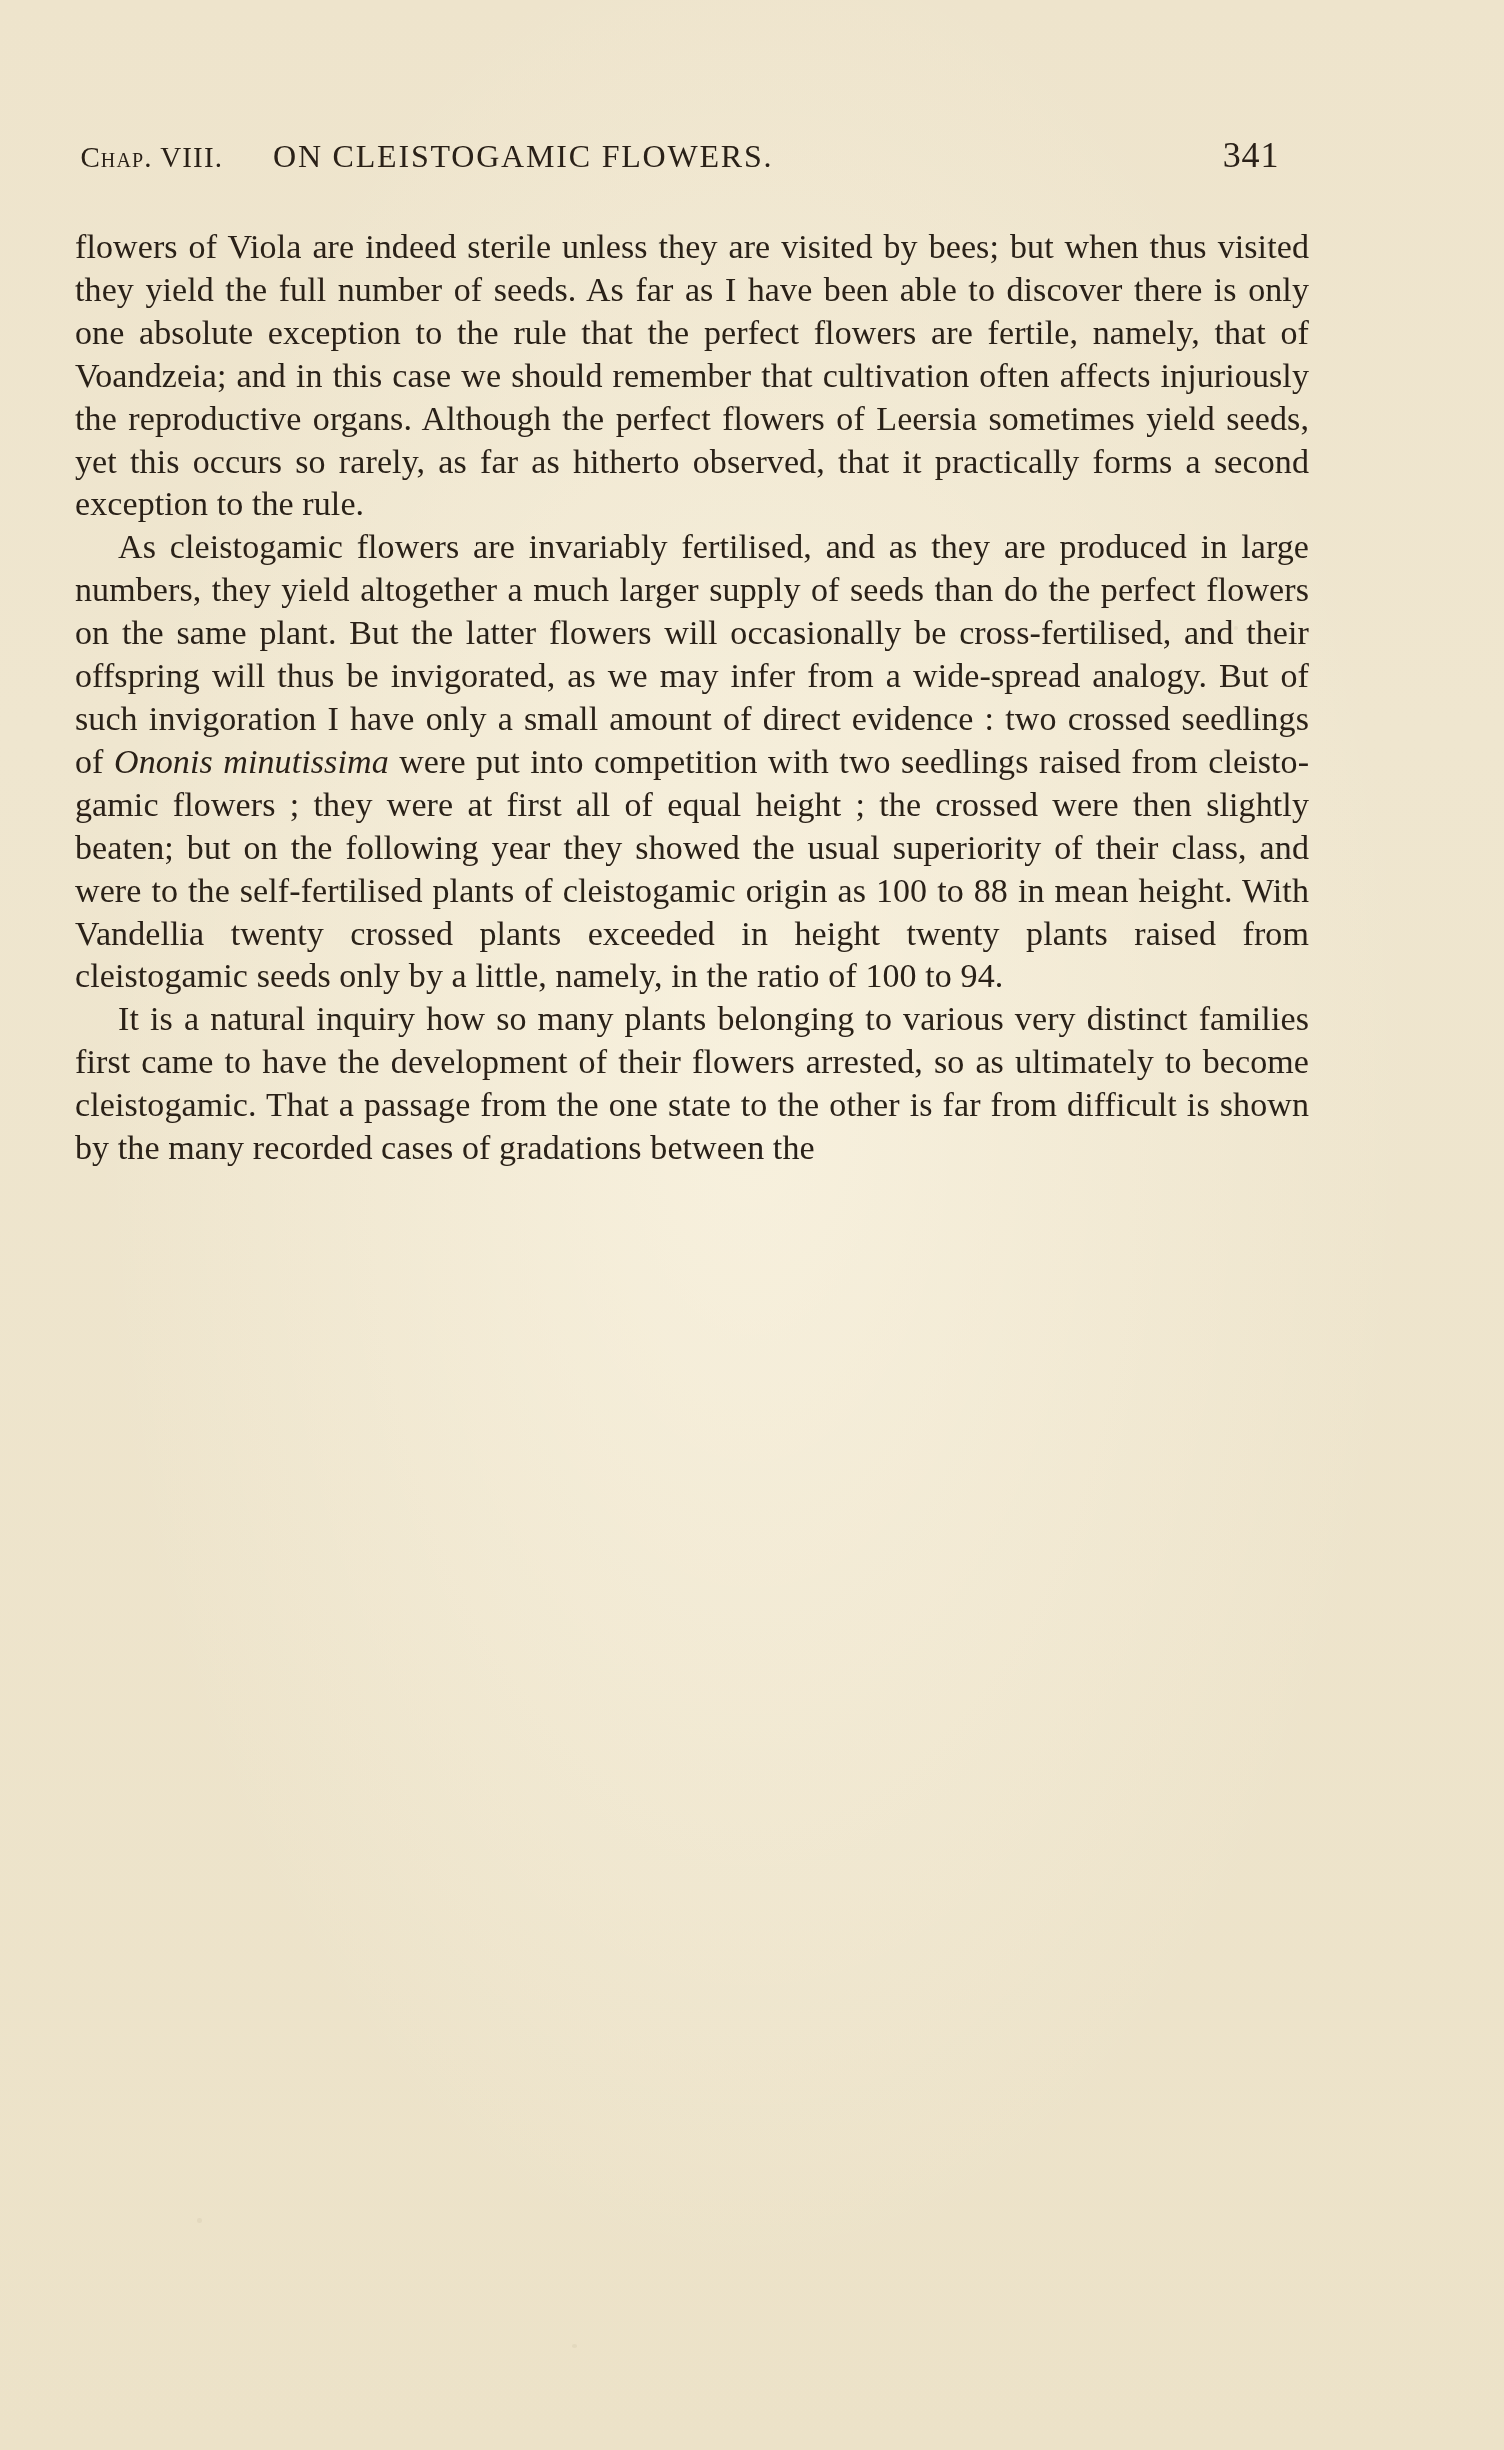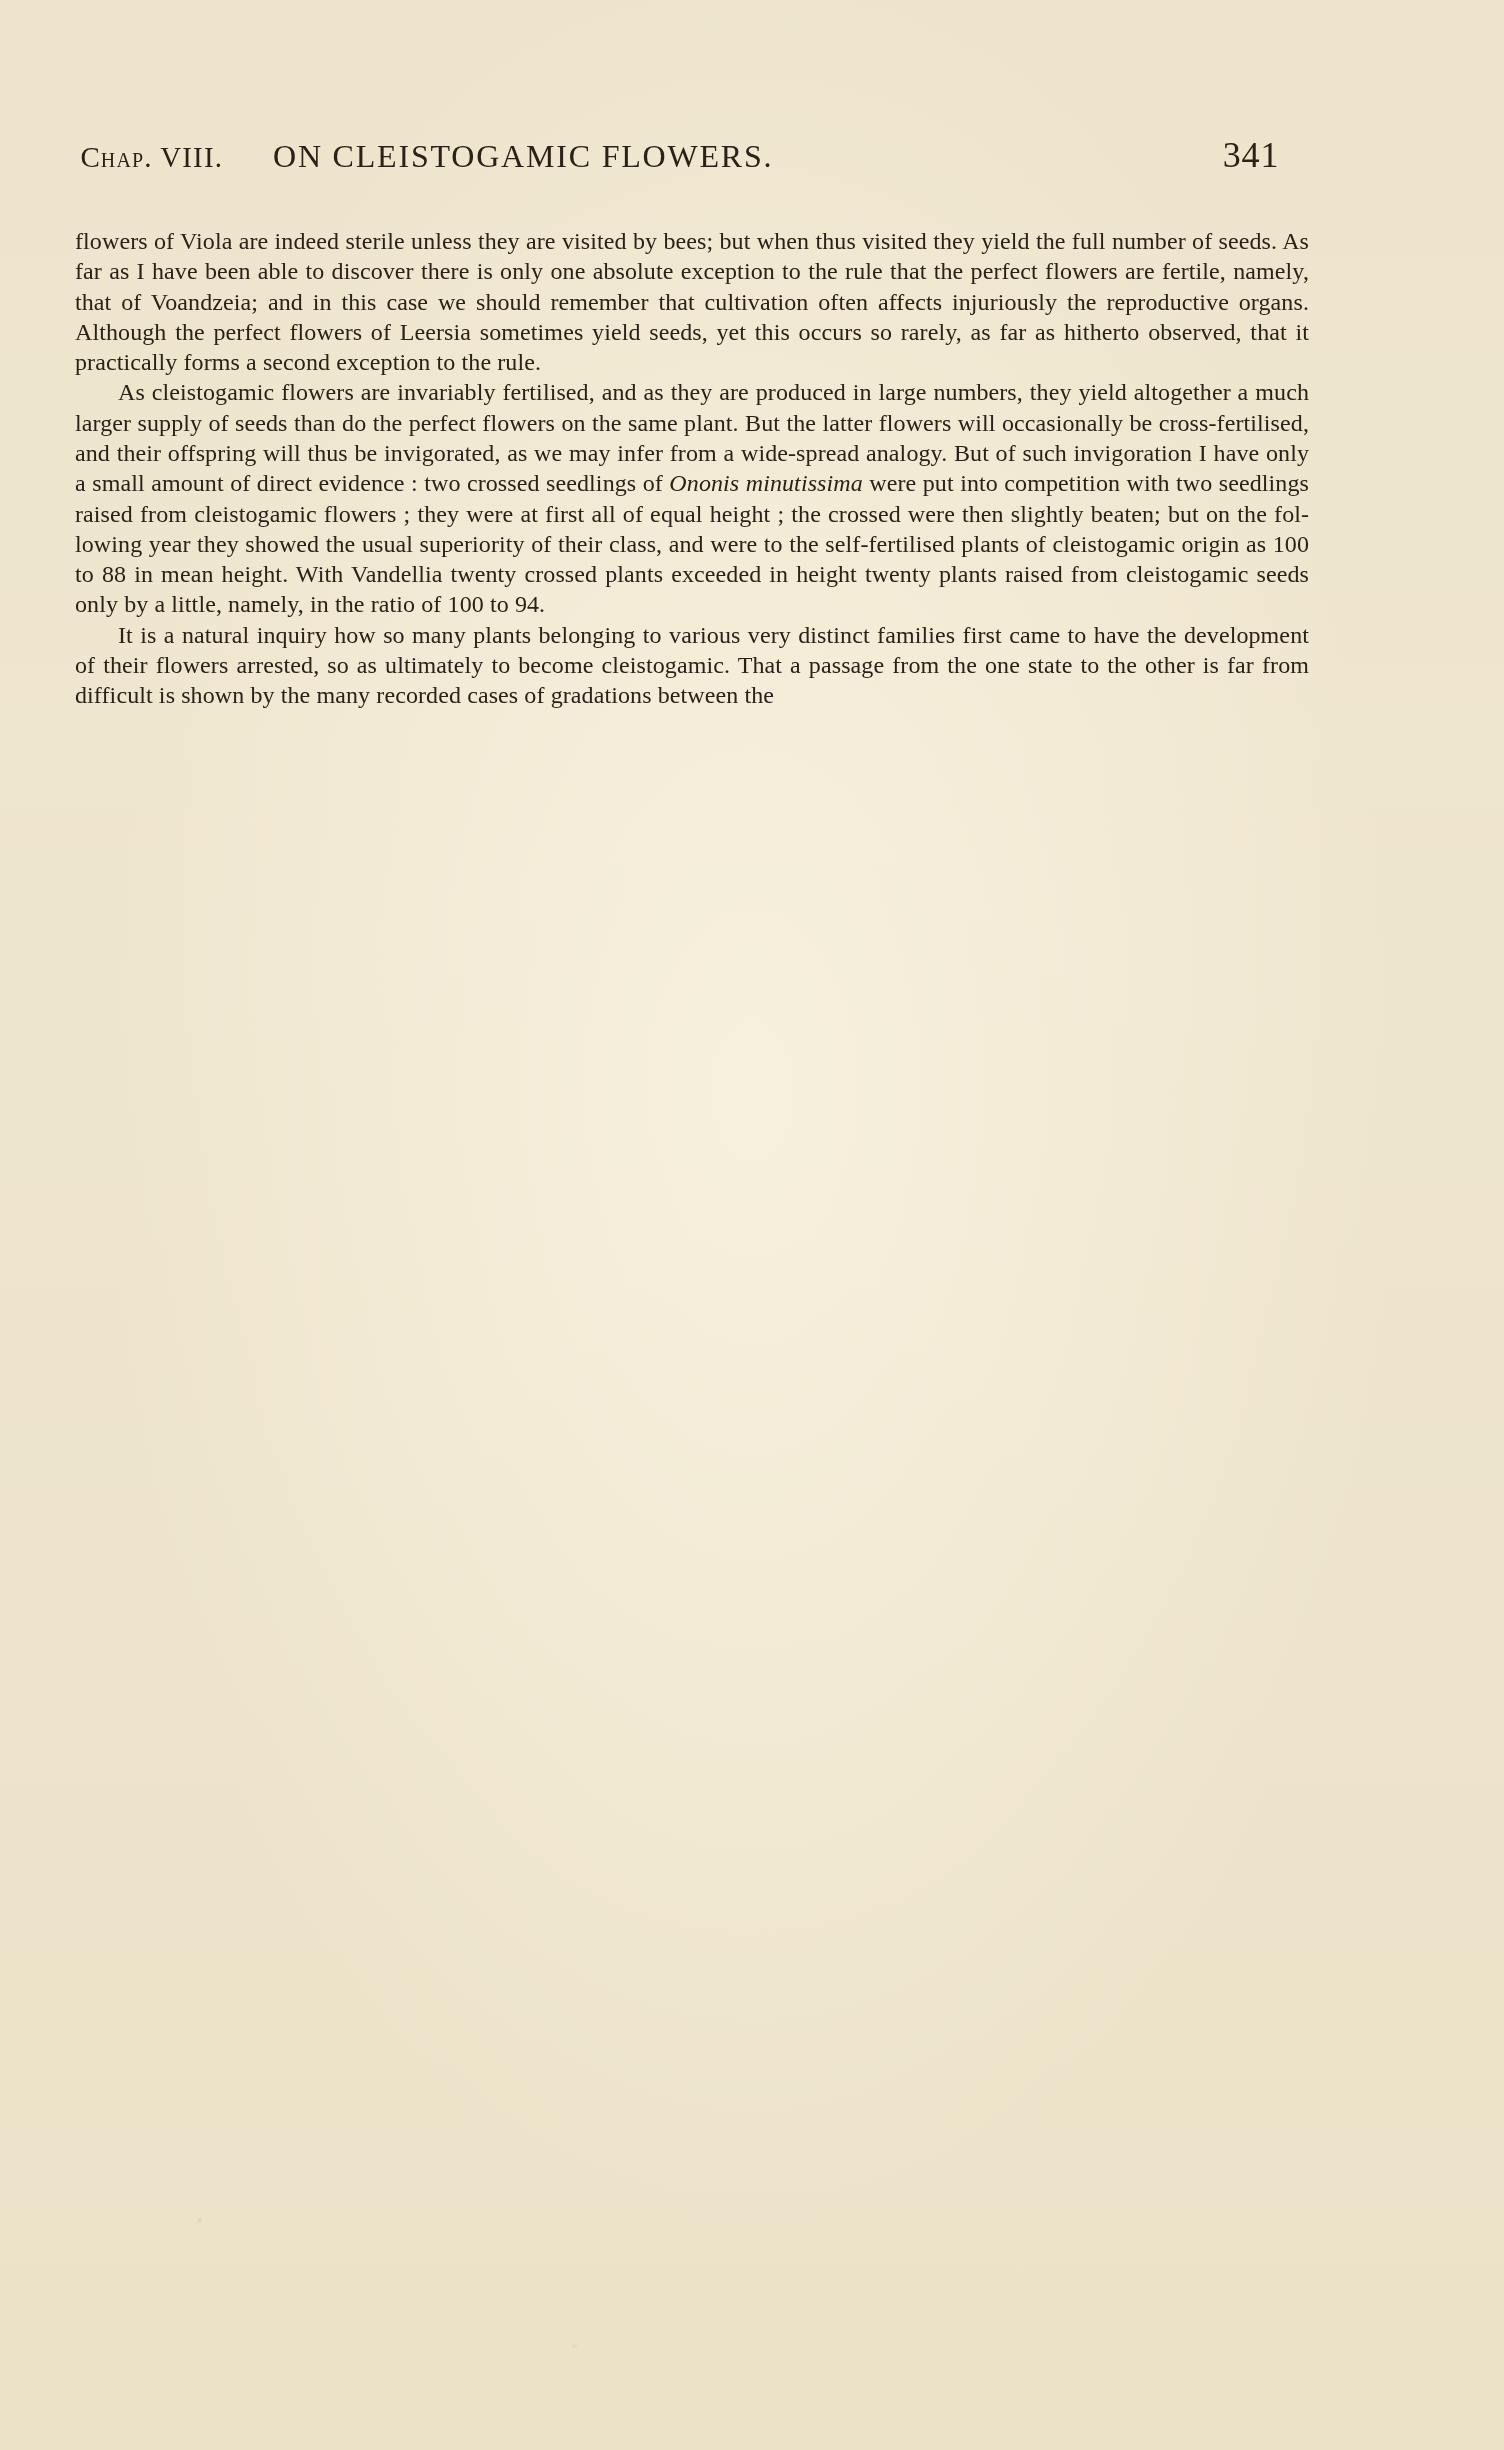--- a/index.html
+++ b/index.html
@@ -52,21 +52,21 @@
     margin-left: 50px;
   }
   .page-number {
     margin-left: auto;
     font-size: 36px;
     letter-spacing: 0.9px;
     padding-right: 9px;
   }
   p {
     margin: 0;
-    font-size: 24px;
+    font-size: 34px;
     line-height: 1.262;
     text-align: justify;
     text-justify: inter-word;
     hyphens: manual;
     letter-spacing: 0.1px;
   }
   p + p {
     margin-top: 0px;
   }
   .indent {

